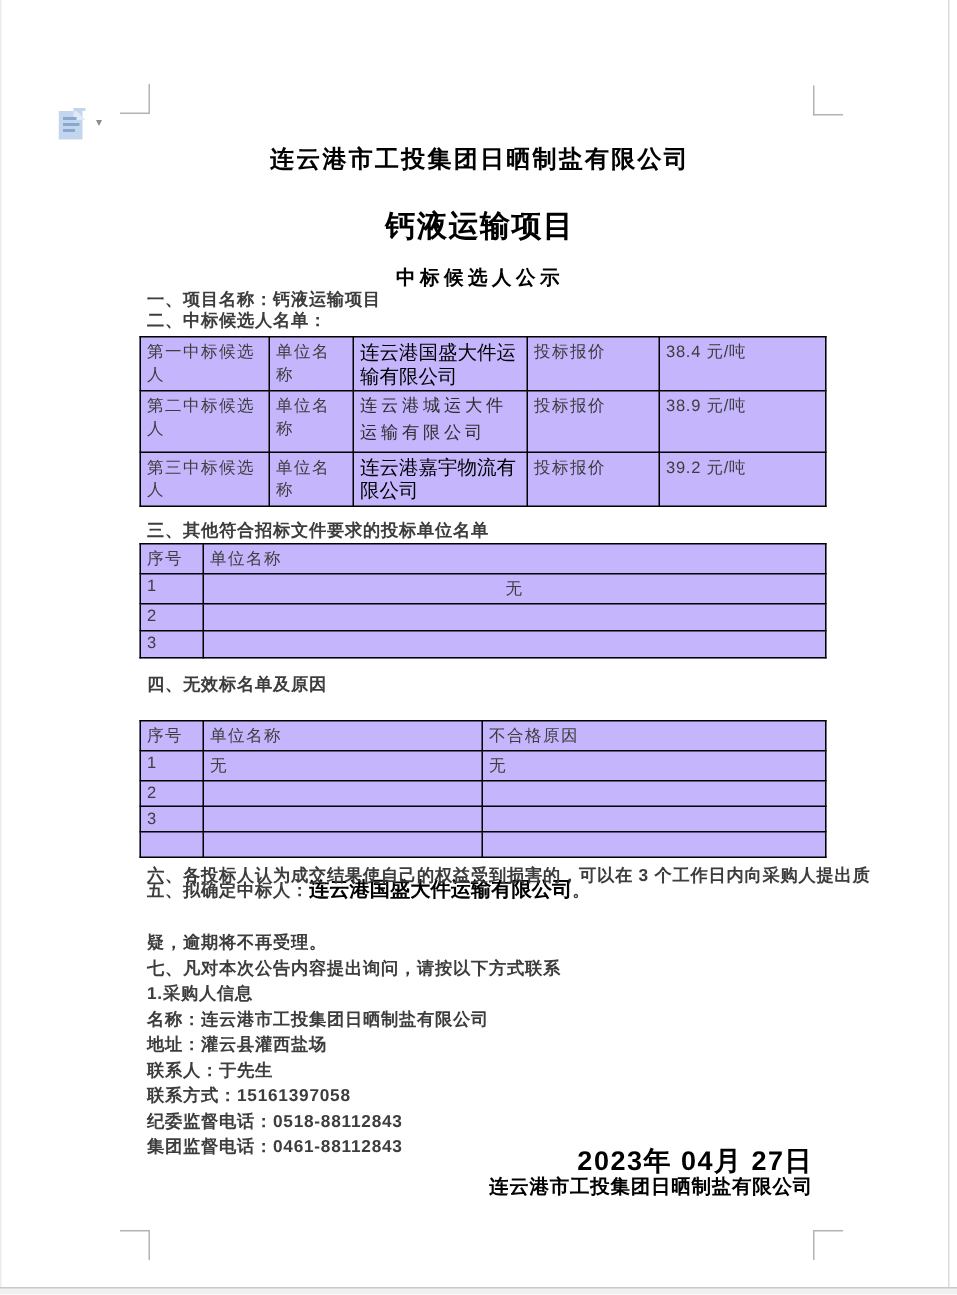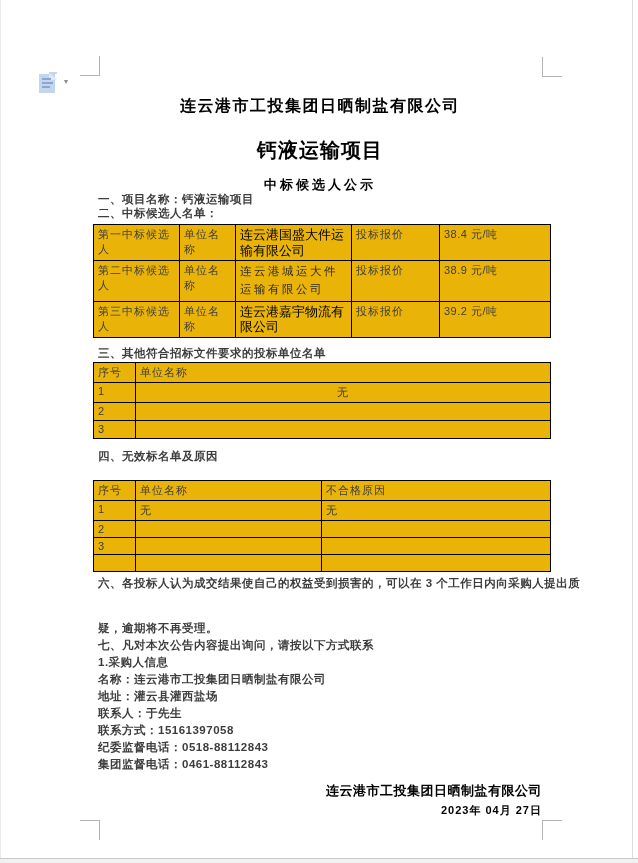--- a/index.html
+++ b/index.html
@@ -27,39 +27,39 @@
                color:#8c8c8c;font-size:8px;line-height:12px;text-align:center;}
 
   .abs{position:absolute;white-space:nowrap;font-weight:bold;}
   .doc-title{left:0;width:638px;text-align:center;font-weight:bold;color:#000;}
   .t1{top:96px;font-size:16px;letter-spacing:1.5px;}
   .t2{top:137px;font-size:20px;letter-spacing:1px;}
   .t3{top:176px;font-size:13px;letter-spacing:3px;}
 
   .body-line{left:97px;font-size:11.5px;color:#3d3d3d;letter-spacing:0.5px;}
 
-  table{border-collapse:collapse;table-layout:fixed;position:absolute;background:#eab308;}
+  table{border-collapse:collapse;table-layout:fixed;position:absolute;background:#c4b5fd;}
   td{border:1px solid #000;vertical-align:top;padding:2px 4px;font-size:11px;
      color:#3d3d3d;letter-spacing:1px;overflow:hidden;}
   .tbl-candidates{left:92px;top:224px;width:457px;}
   .tbl-candidates td{height:31px;}
   td.company{font-size:13px;color:#000;letter-spacing:0;line-height:1.2;white-space:normal;}
   td.company.spaced{font-size:11.5px;color:#2e2e2e;letter-spacing:2.5px;line-height:1.55;}
   td.price{font-size:11px;letter-spacing:0.5px;}
 
   .tbl-others{left:92px;top:362px;width:457px;}
   .tbl-others td{height:13px;}
   .tbl-invalid{left:92px;top:480px;width:457px;}
   .tbl-invalid td{height:12px;}
   td.center{text-align:center;}
 
   .s5-company{font-size:13.5px;color:#000;letter-spacing:0;}
   .footer-line{width:444px;left:97px;text-align:right;font-weight:bold;color:#000;}
   .f1{top:782px;font-size:13px;letter-spacing:0.5px;}
-  .f2{top:803px;font-size:11px;letter-spacing:1px;}
+  .f2{top:762px;font-size:18px;letter-spacing:1px;}
 </style>
 </head>
 <body>
 
 <div class="page">
 
   <div class="crop tl"></div>
   <div class="crop tr"></div>
   <div class="crop bl"></div>
   <div class="crop br"></div>
@@ -171,20 +171,21 @@
       <td></td>
     </tr>
     <tr>
       <td></td>
       <td></td>
       <td></td>
     </tr>
   </tbody>
     </table>
 
+  <div class="abs body-line" style="top:584px"><span>五、拟确定中标人：</span><span class="s5-company">连云港国盛大件运输有限公司</span><span>。</span></div>
   <div class="abs body-line" style="top:576px">六、各投标人认为成交结果使自己的权益受到损害的，可以在 3 个工作日内向采购人提出质</div>
   <div class="abs body-line" style="top:621px">疑，逾期将不再受理。</div>
   <div class="abs body-line" style="top:638px">七、凡对本次公告内容提出询问，请按以下方式联系</div>
 
   <div class="abs body-line" style="top:655px">1.采购人信息</div>
   <div class="abs body-line" style="top:672px">名称：连云港市工投集团日晒制盐有限公司</div>
   <div class="abs body-line" style="top:689px">地址：灌云县灌西盐场</div>
   <div class="abs body-line" style="top:706px">联系人：于先生</div>
   <div class="abs body-line" style="top:723px">联系方式：15161397058</div>
   <div class="abs body-line" style="top:740px">纪委监督电话：0518-88112843</div>

